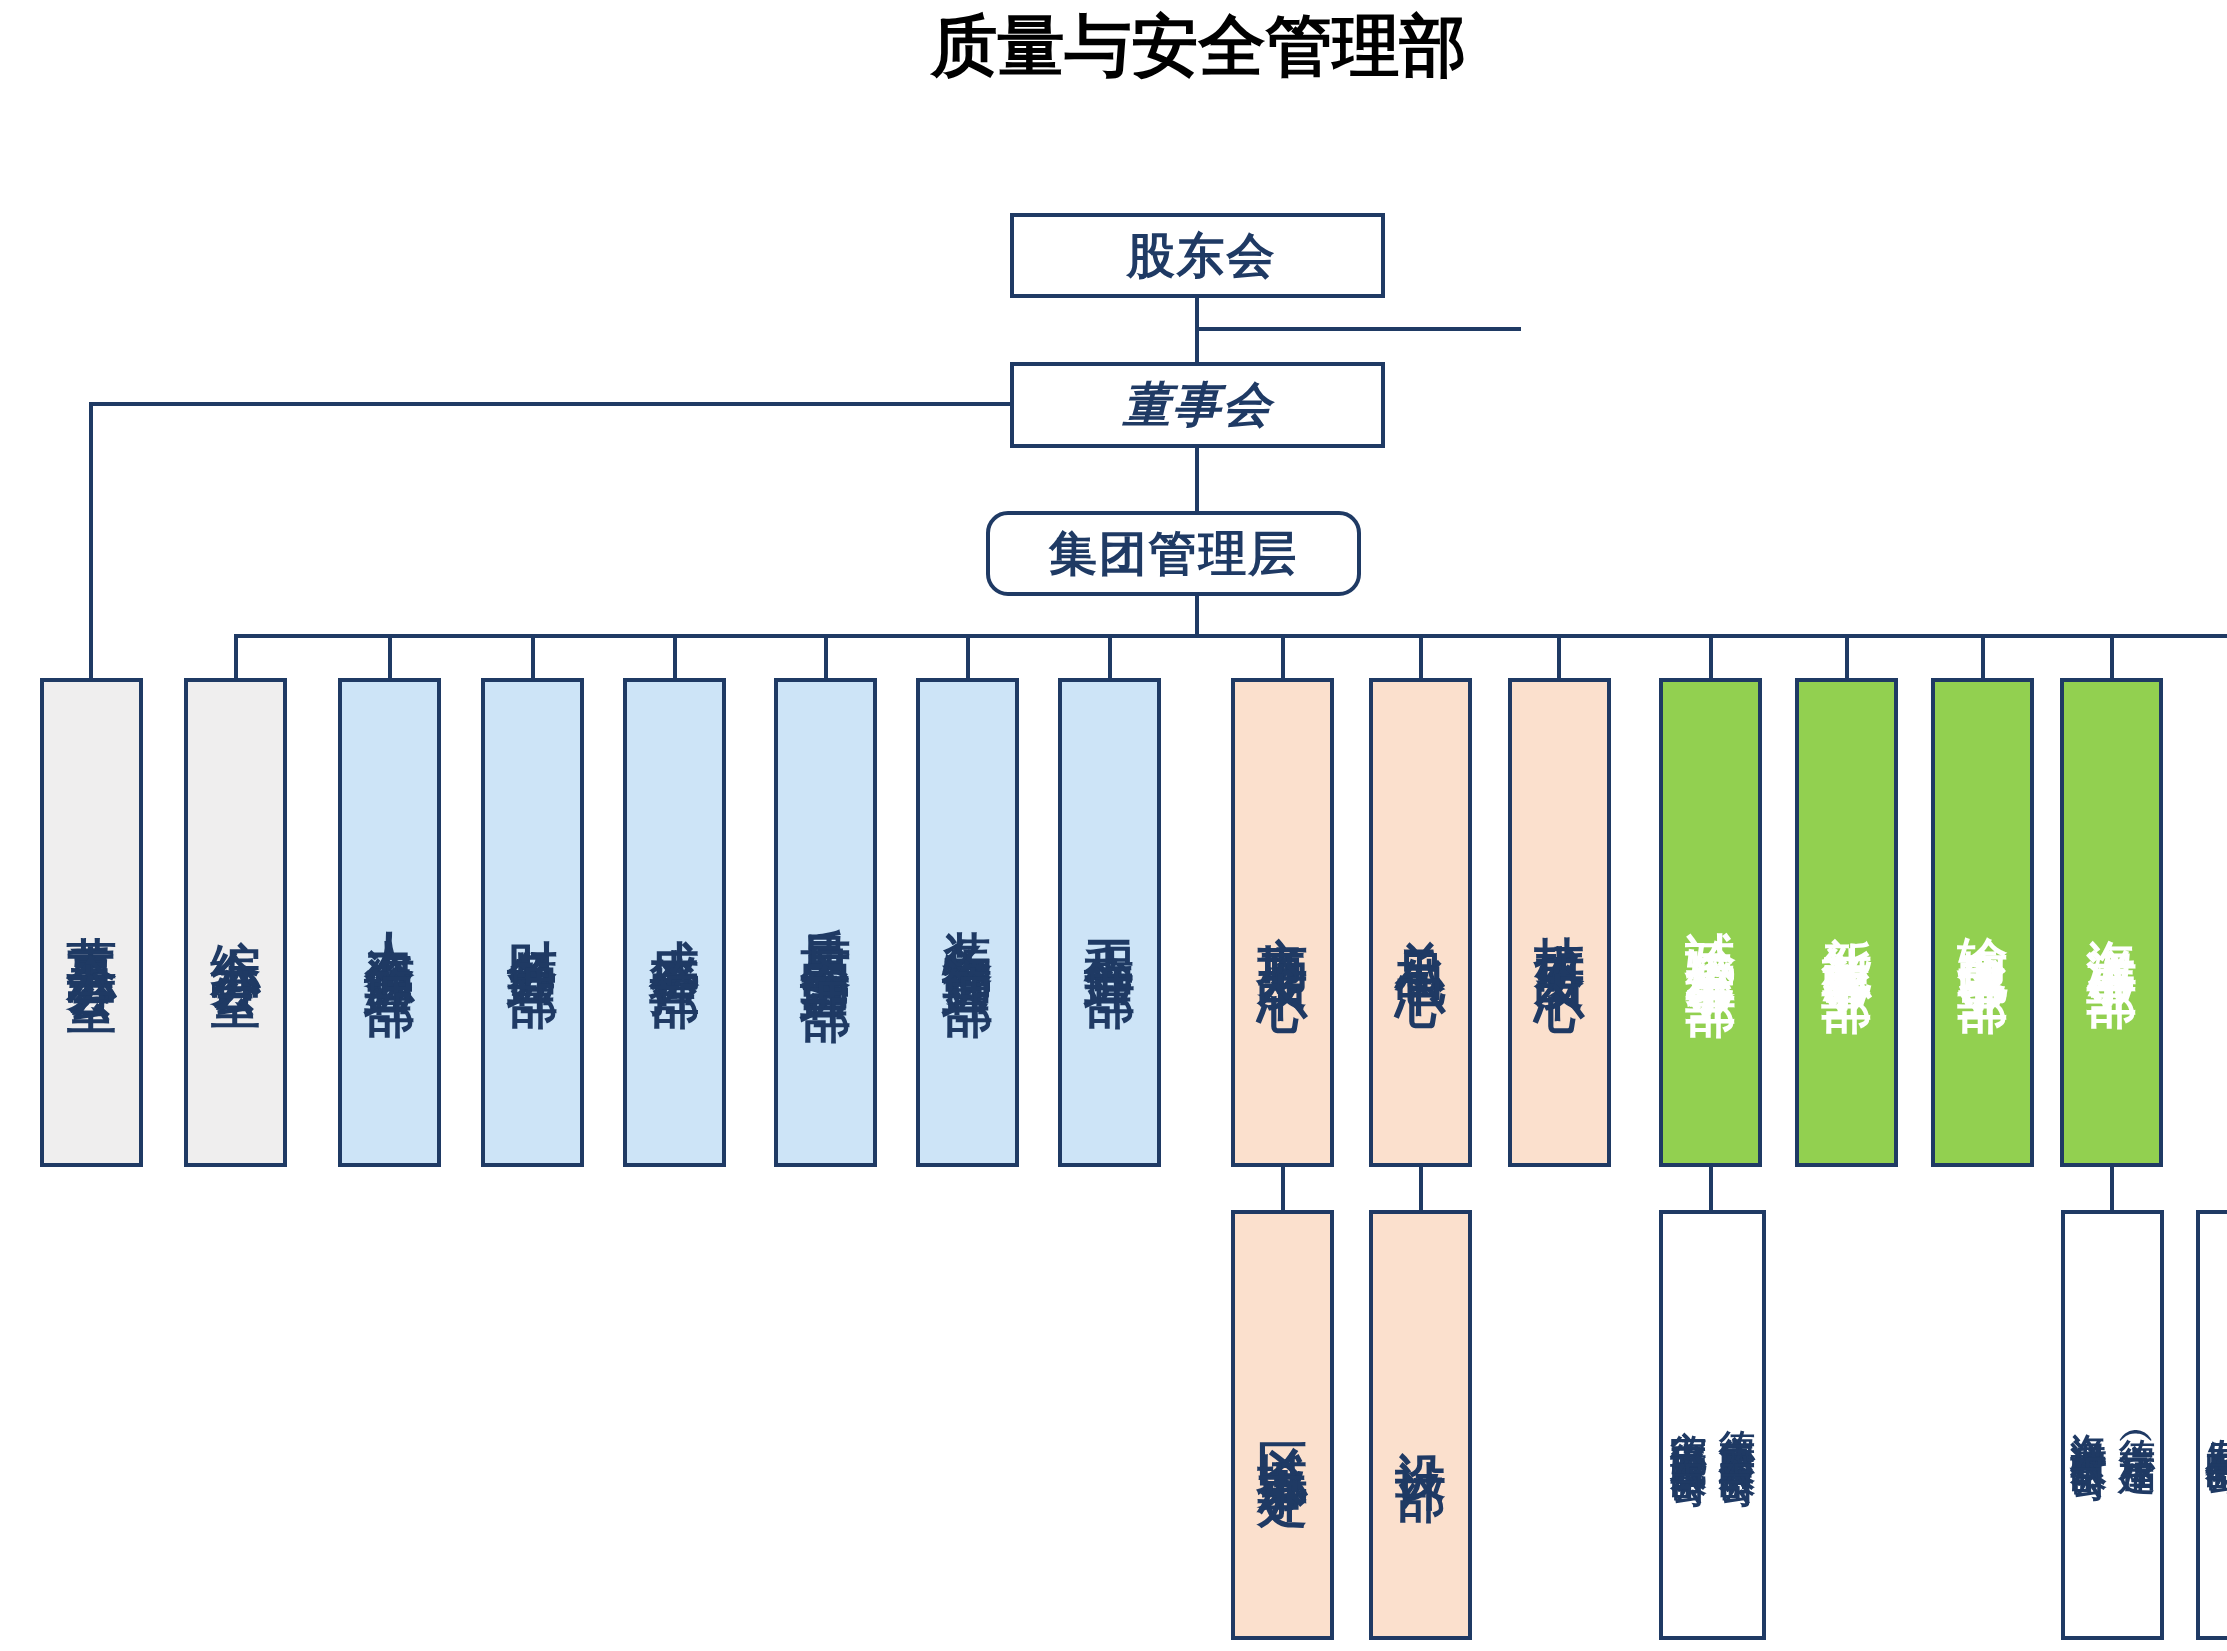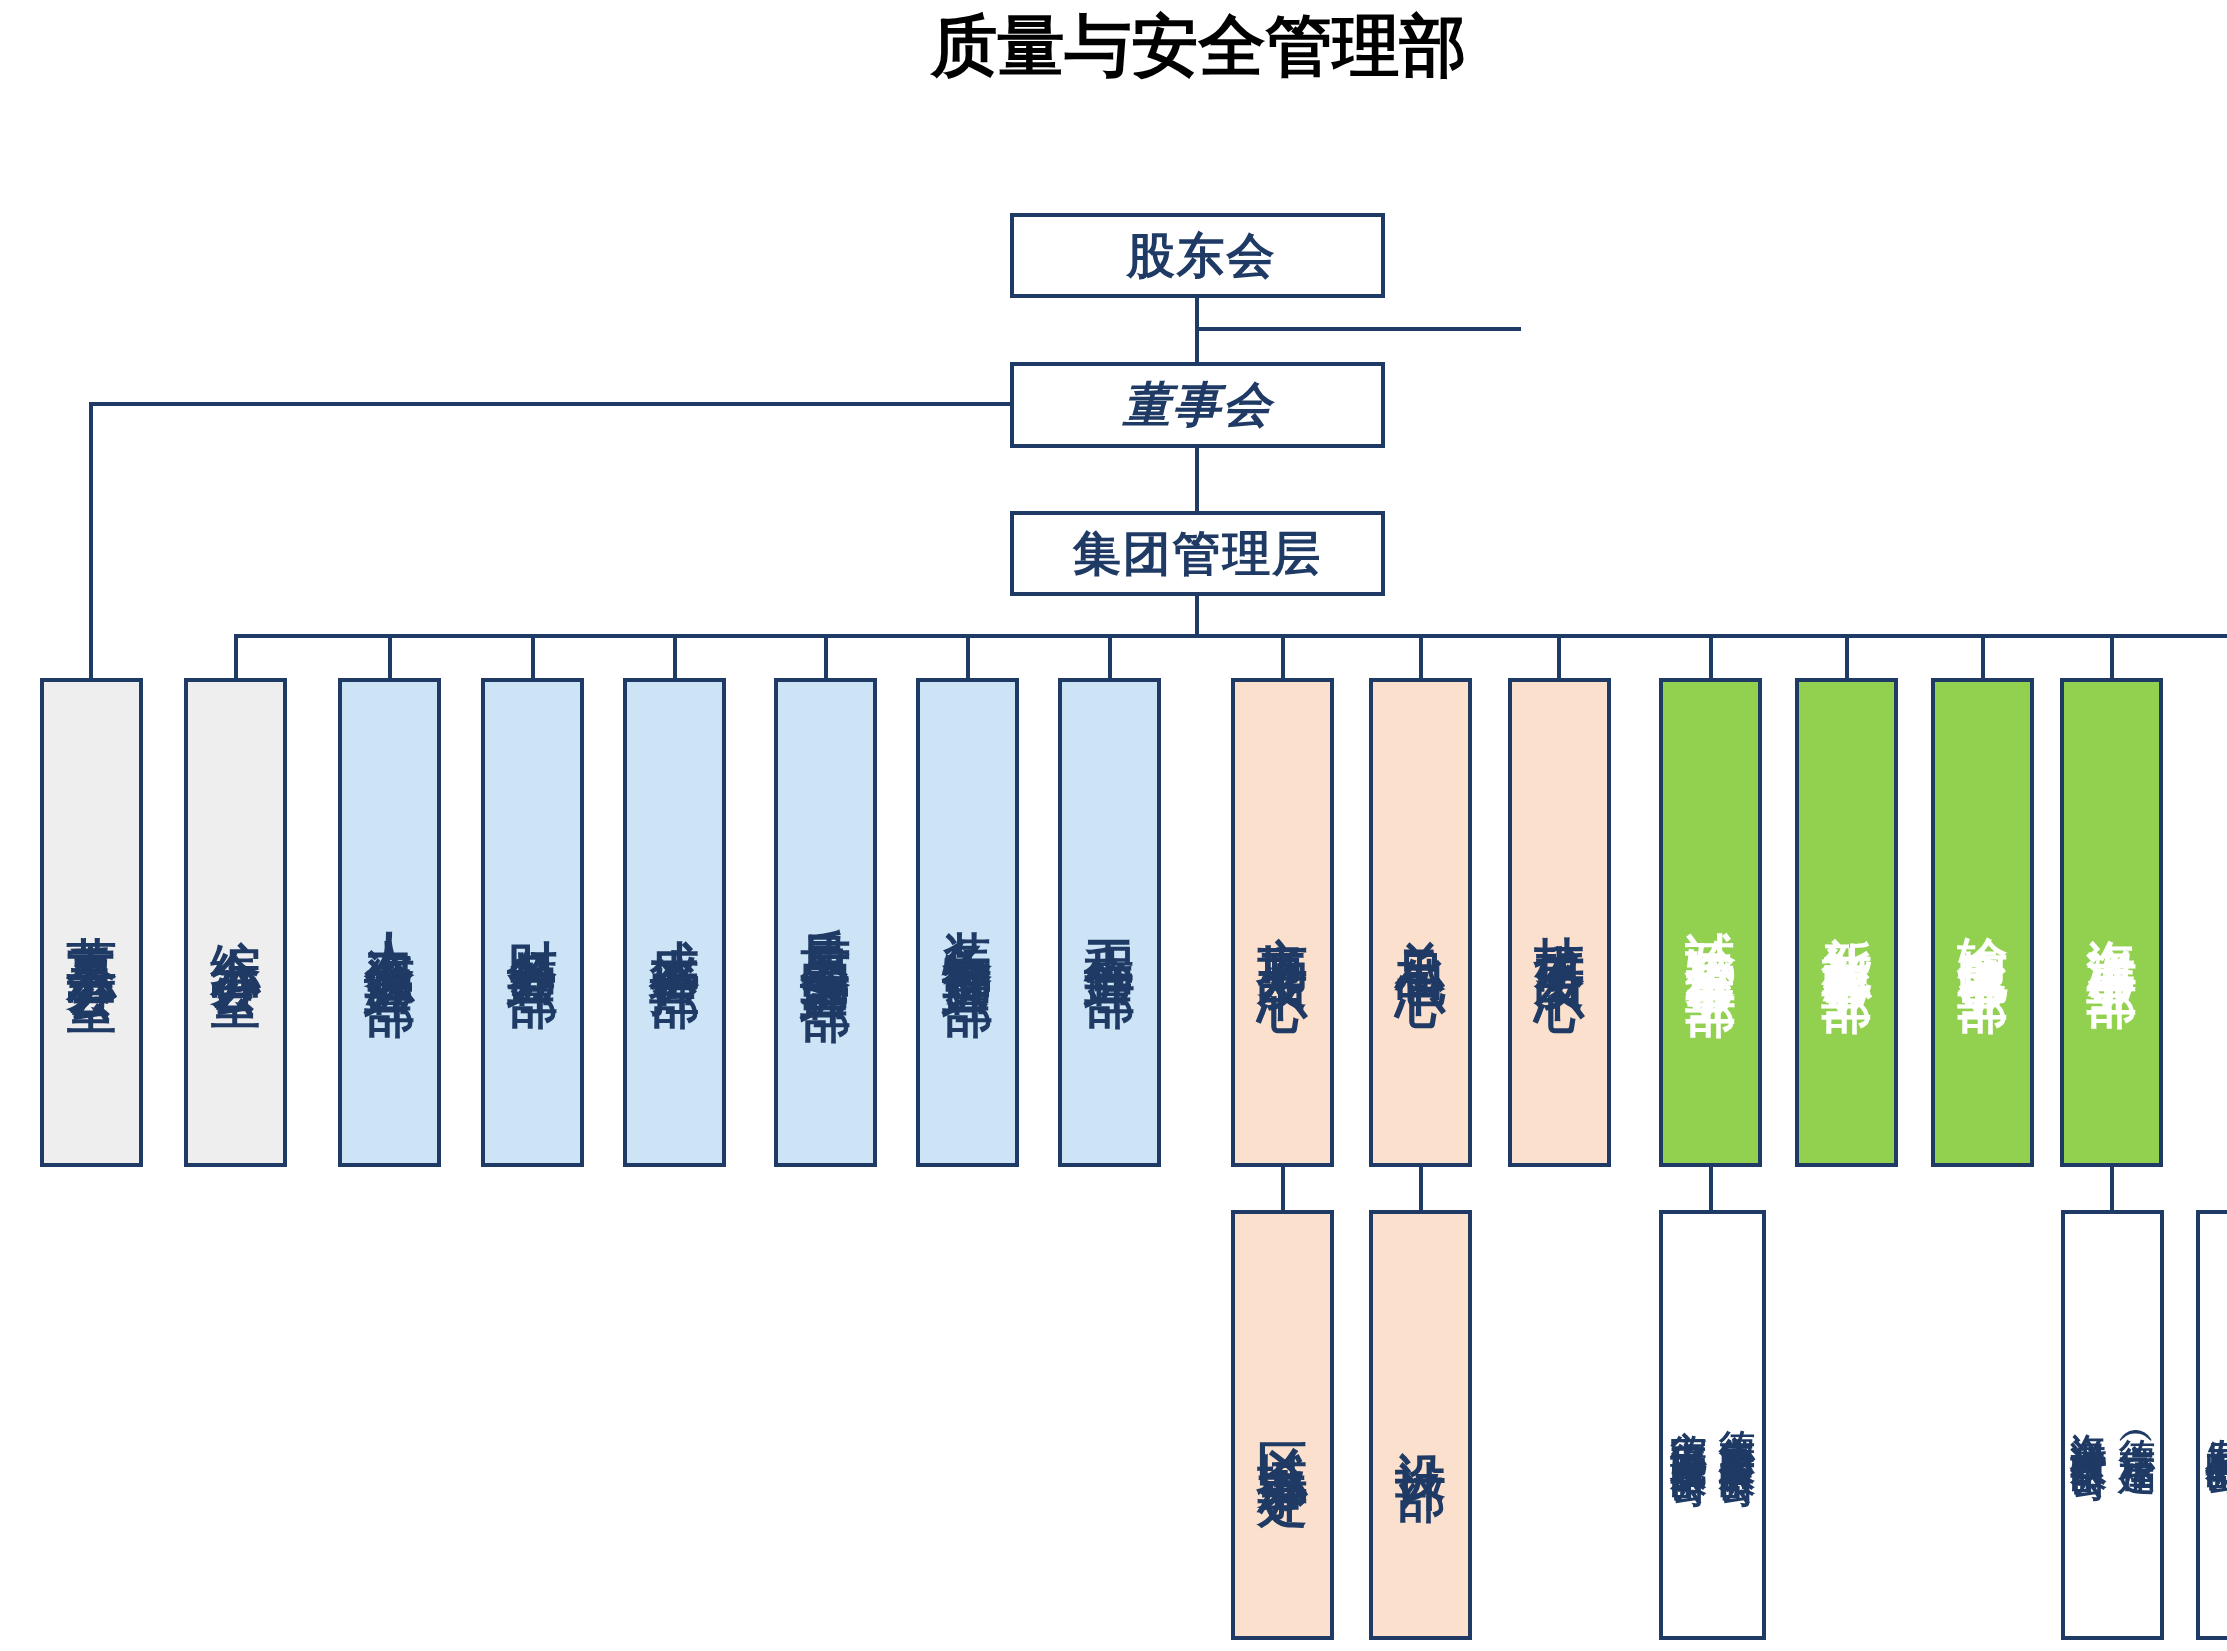--- a/index.html
+++ b/index.html
@@ -60,21 +60,21 @@
   <div class="line" style="left:1419px;top:1166px;width:3.6px;height:44px;"></div>
   <div class="line" style="left:1709px;top:1166px;width:3.6px;height:44px;"></div>
   <div class="line" style="left:2110px;top:1166px;width:3.6px;height:44px;"></div>
 
   <div class="node-h" style="left:1010px;top:213px;width:375px;height:85px;padding-left:8px;">
     <span>股东会</span>
   </div>
   <div class="node-h" style="left:1010px;top:362px;width:375px;height:86px;font-style:italic;">
     <span>董事会</span>
   </div>
-  <div class="node-h" style="left:1010px;top:511px;width:375px;height:85px;">
+  <div class="node-h" style="left:986px;top:511px;width:375px;height:85px;border-radius:22px;">
     <span>集团管理层</span>
   </div>
 
   <div class="vbox office" style="left:40px;top:678px;width:103px;height:489px;">
     <span class="vtext">董事会办公室</span>
   </div>
   <div class="vbox office" style="left:184px;top:678px;width:103px;height:489px;">
     <span class="vtext">综合办公室</span>
   </div>
   <div class="vbox dept" style="left:338px;top:678px;width:103px;height:489px;">

